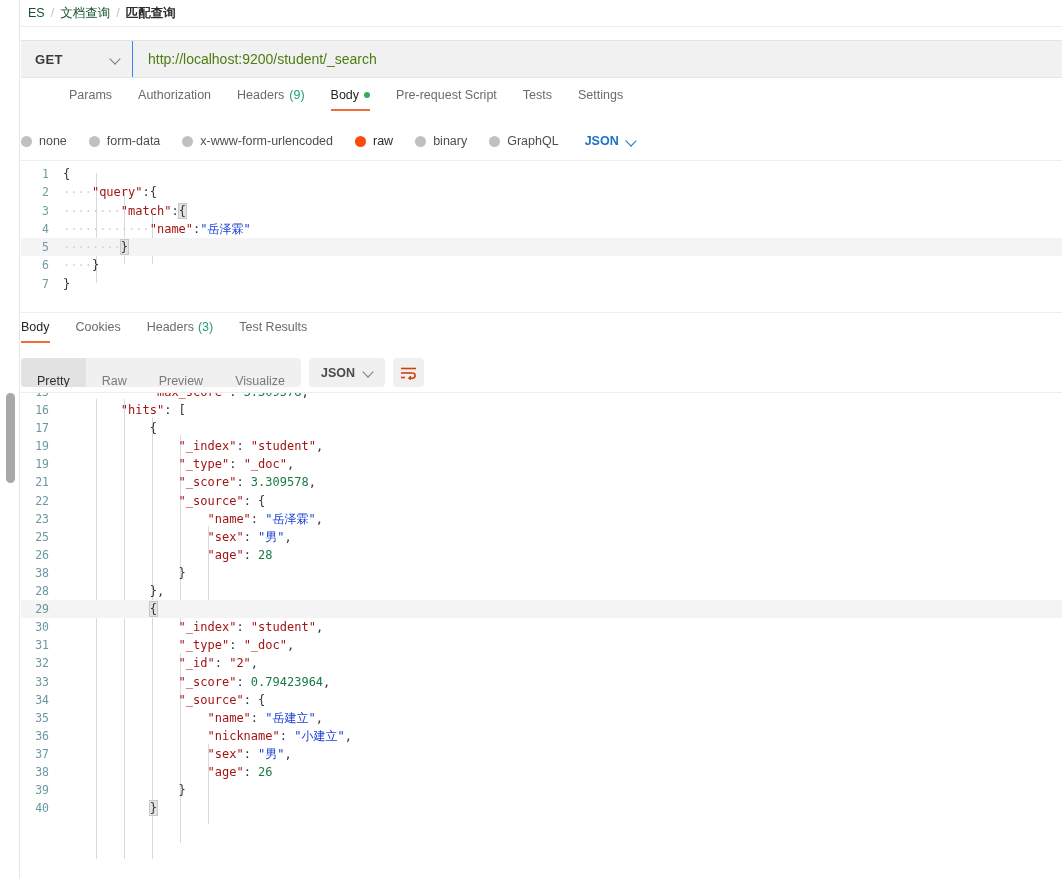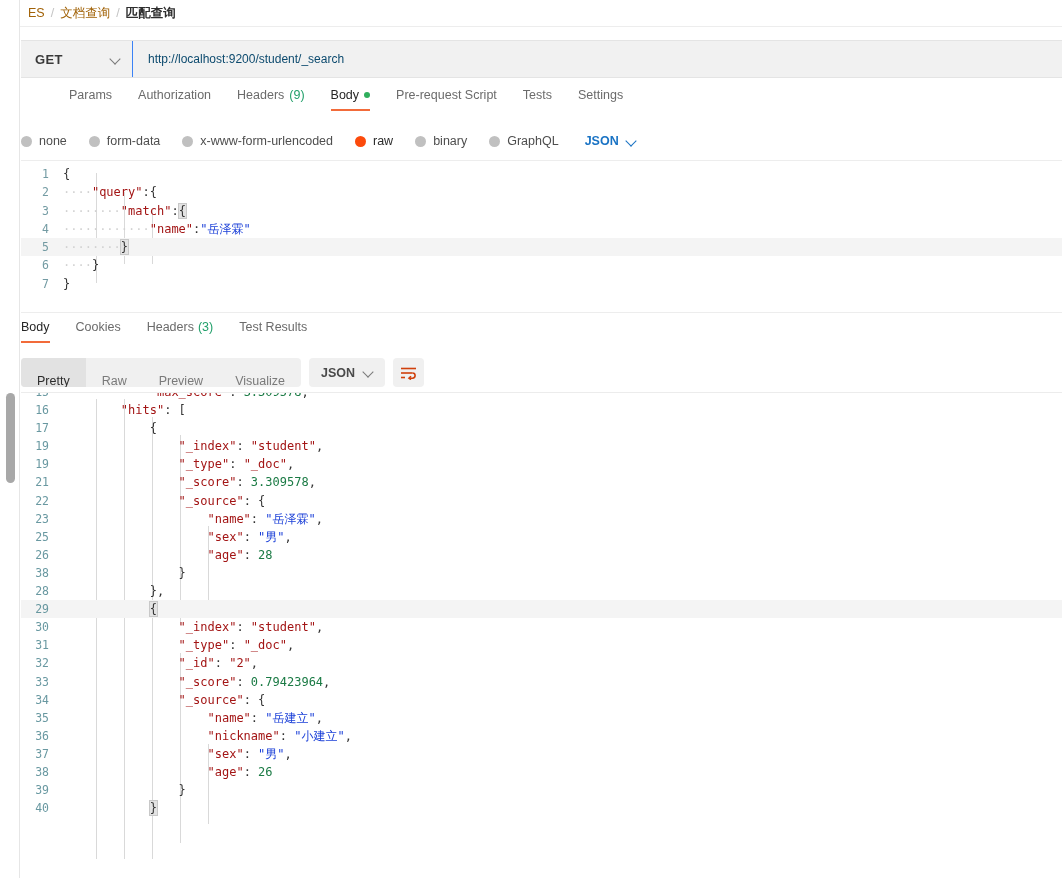--- a/index.html
+++ b/index.html
@@ -35,21 +35,21 @@
     border-radius: 5px;
   }
 
   
   .breadcrumb {
     position: absolute; left: 28px; top: 0px;
     height: 26px;
     display: flex; align-items: center; gap: 6px;
     font-size: 12.5px;
   }
-  .bc-item { color: #a16207; }
+  .bc-item { color: #14532d; }
   .bc-item.current { color: #2e2e2e; font-weight: 600; }
   .bc-sep { color: #c4c4c4; }
 
   .hdr-rule {
     position: absolute; left: 20px; top: 26px;
     width: 1042px; height: 1px; background: #ededed;
   }
 
   
   .url-bar {
@@ -72,21 +72,21 @@
     content: ""; position: absolute; left: 0; top: 0;
     width: 7px; height: 7px;
     border-right: 1.4px solid #7a7a7a;
     border-bottom: 1.4px solid #7a7a7a;
     transform: rotate(45deg);
   }
   .url-input {
     flex: 1;
     display: flex; align-items: center;
     padding-left: 15px;
-    font-size: 12px; color: #0c4a6e;
+    font-size: 14px; color: #4d7c0f;
     font-family: "Liberation Sans", sans-serif;
   }
 
   
   .req-tabs {
     position: absolute; left: 21px; top: 88px;
     width: 1041px; height: 32px;
     display: flex; align-items: flex-start; gap: 0;
     font-size: 12.5px;
     margin-left: 48px;

